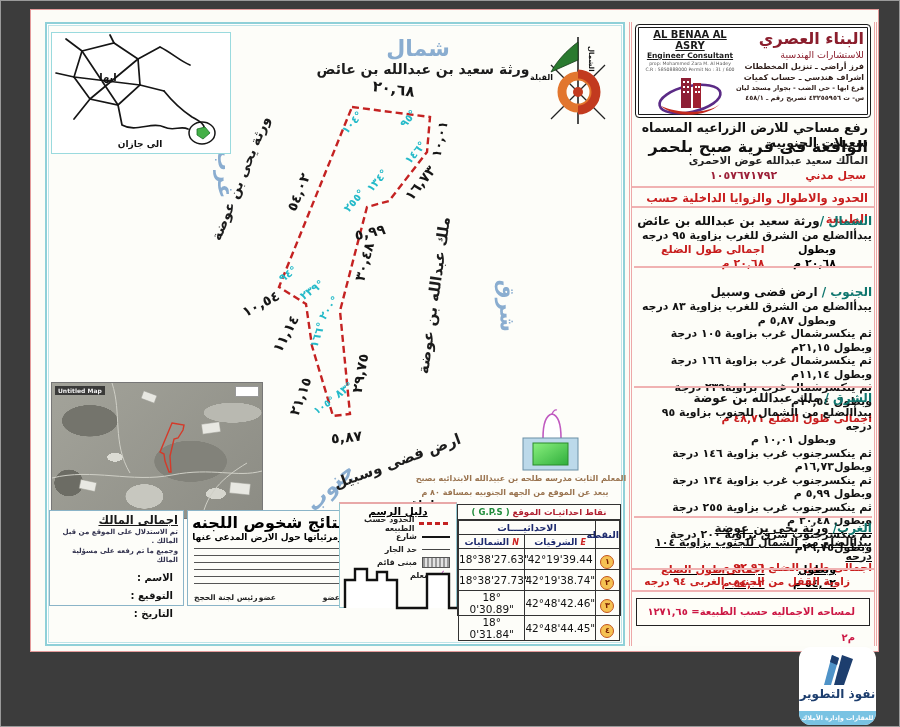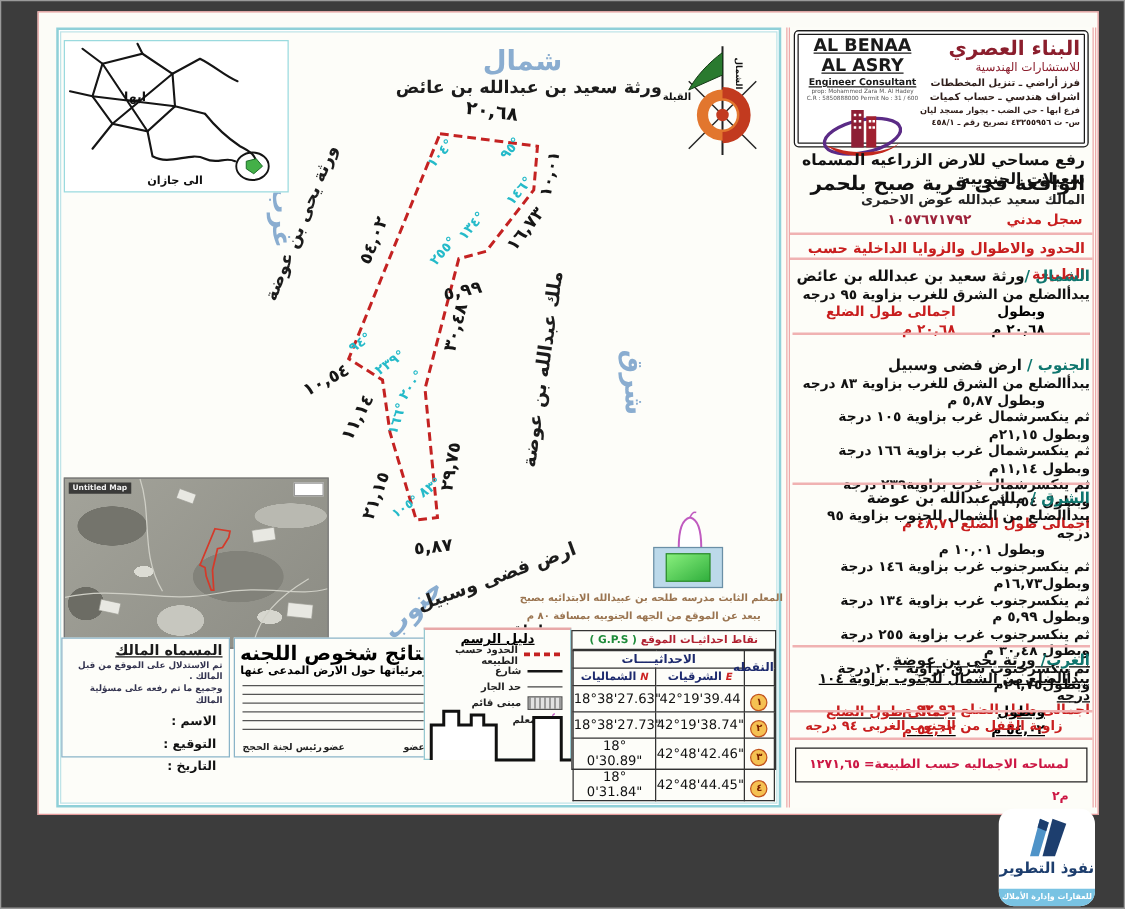--- a/index.html
+++ b/index.html
@@ -57,21 +57,21 @@
   .map-note{position:absolute;font-size:11px;font-weight:bold;color:#111;direction:rtl;}
   
   .rcol{position:absolute;left:598px;top:12px;width:248px;height:624px;border-left:3px double #eda8a8;border-right:3px double #eda8a8;box-sizing:border-box;background:#fdfdf8;}
   .hdr-box{position:absolute;left:3px;top:2px;right:3px;height:92px;border:1.5px solid #1a1a1a;border-radius:4px;box-shadow:inset 0 0 0 2px #fff,inset 0 0 0 3px #1a1a1a;background:#fff;}
   .hdr-ar{position:absolute;right:6px;top:4px;width:136px;direction:rtl;text-align:right;}
   .hdr-c1{font-size:16px;font-weight:bold;color:#8b1e2d;}
   .hdr-c2{font-size:9.5px;font-weight:normal;color:#8b1e2d;margin-top:1px;}
   .hdr-s{font-size:8px;font-weight:bold;color:#31201c;margin-top:2px;text-align:right;}
   .hdr-t{font-size:6.6px;font-weight:bold;color:#31201c;margin-top:2px;}
   .hdr-en{position:absolute;left:6px;top:4px;width:96px;text-align:center;}
-  .hdr-e1{font-size:14px;font-weight:bold;text-decoration:underline;color:#1a1a1a;}
+  .hdr-e1{font-size:10px;font-weight:bold;text-decoration:underline;color:#1a1a1a;}
   .hdr-e2{font-size:7.5px;font-weight:bold;text-decoration:underline;color:#1a1a1a;}
   .hdr-e3{font-size:4.6px;color:#555;margin-top:1px;}
   .rc-t1{position:absolute;left:4px;right:6px;top:98px;font-size:12.5px;font-weight:bold;text-align:right;direction:rtl;color:#111;}
   .rc-t2{position:absolute;left:4px;right:6px;top:115px;font-size:16px;font-weight:bold;text-align:right;direction:rtl;color:#111;}
   .rc-owner{position:absolute;left:4px;right:6px;top:132px;font-size:10.5px;font-weight:bold;text-align:right;direction:rtl;color:#222;}
   .rc-civil{position:absolute;left:4px;right:8px;top:147px;display:flex;direction:rtl;gap:28px;font-size:11px;font-weight:bold;}
   .rc-civil .lab{color:#c81e1e;}
   .rc-civil .num{color:#9c2038;letter-spacing:1px;}
   .rc-banner{position:absolute;left:0;right:0;top:164px;height:22px;border-top:2px solid #f0b2b2;border-bottom:2px solid #f0b2b2;font-size:11.5px;font-weight:bold;color:#c81e1e;text-align:right;direction:rtl;line-height:21px;padding-right:6px;box-sizing:border-box;}
   .rc-sec{position:absolute;left:2px;right:2px;direction:rtl;}
@@ -195,21 +195,21 @@
           <path d="M120,40 L132,42 L131,47 L126,55 L122,56 L118,73 L119,89 L117,89 L113,78 L112,71 L108,69 Z" fill="none" stroke="#d43a2a" stroke-width="1.4"></path>
         </svg>
       </div>
 
       <div class="lm-text" style="left:364px;top:450px;">المعلم الثابت مدرسه طلحه بن عبيدالله الابتدائيه بصبح</div>
       <div class="lm-text" style="left:358px;top:464px;">يبعد عن الموقع من الجهه الجنوبيه   بمسافة  ٨٠    م</div>
 
       <div class="map-note" style="left:352px;top:474px;">ما يلقته</div>
 
       <div class="bbox" style="left:2px;top:486px;width:135px;height:96px;">
-        <div class="appr-title">المسماه المالك</div>
+        <div class="appr-title">اجمالى المالك</div>
         <div class="appr-b">تم الاستدلال على الموقع من قبل المالك .</div>
         <div class="appr-b">وجميع ما تم رفعه على مسؤلية المالك</div>
         <div class="appr-lab">الاسم  :</div>
         <div class="appr-lab">التوقيع :</div>
         <div class="appr-lab">التاريخ :</div>
       </div>
 
       <div class="bbox" style="left:140px;top:486px;width:162px;height:96px;">
         <div class="comm-title1">نتائج شخوص اللجنه</div>
         <div class="comm-title2">ومرئياتها حول الارض المدعى عنها</div>

